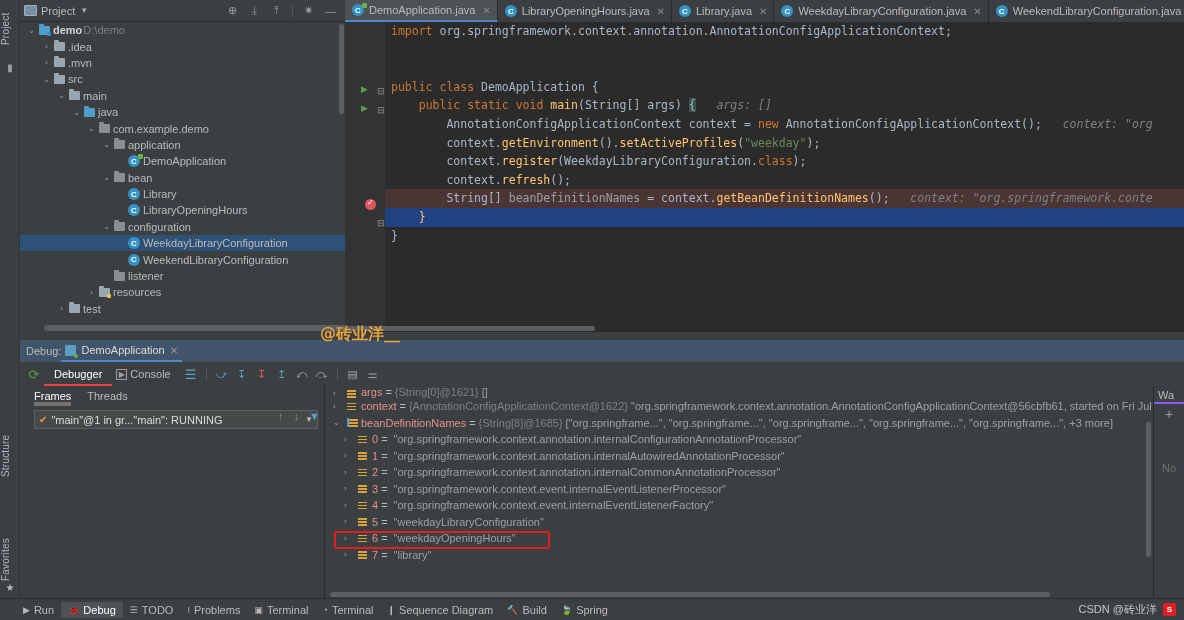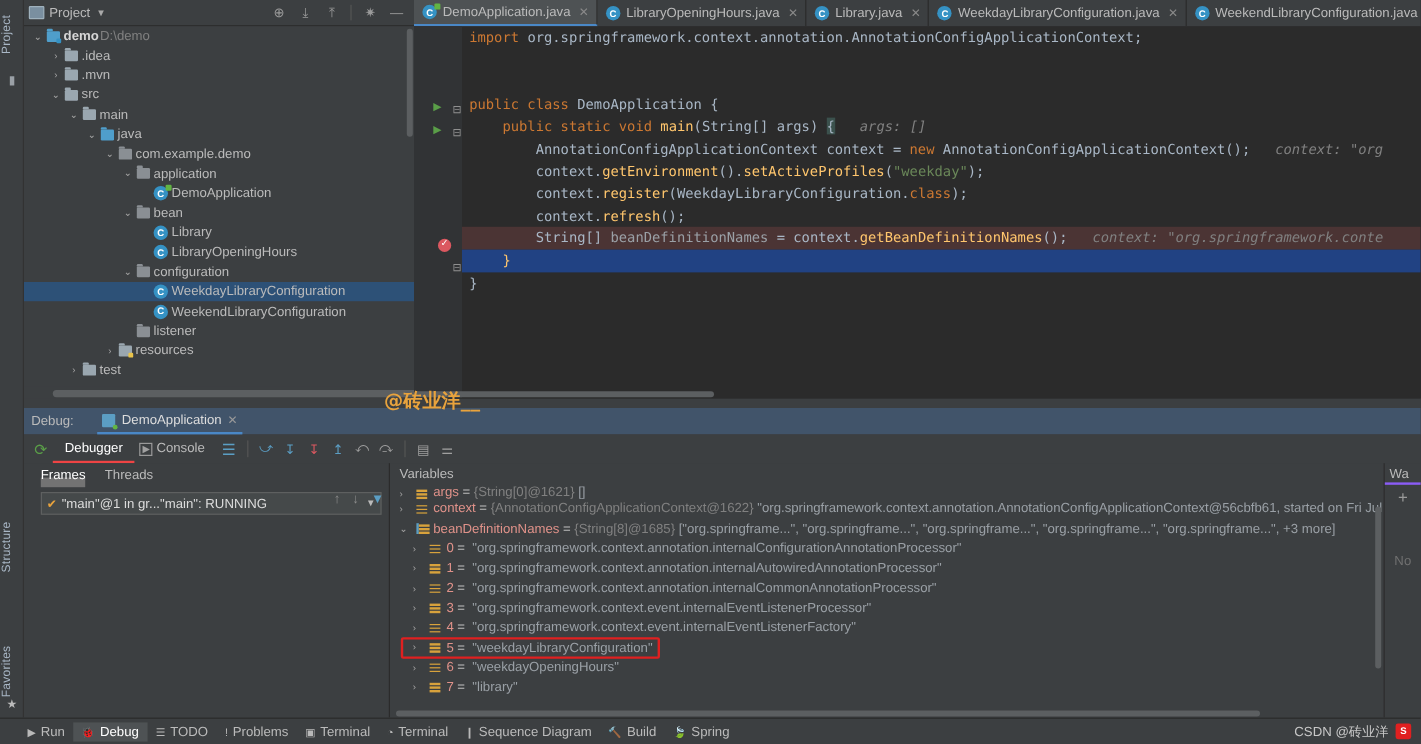--- a/index.html
+++ b/index.html
@@ -119,21 +119,21 @@
   .ed-hscroll { position:absolute; left: 0; bottom: 1px; width: 250px; height: 5px; background:#5c5f61; border-radius:3px; }
 
   .watermark {
     position: absolute; left: 320px; top: 324px; font-size: 16px; font-weight: bold;
     color: #e8a33d; font-family: "DejaVu Sans", sans-serif; z-index: 9;
   }
 
   
   .debug-panel { position: absolute; left: 20px; top: 340px; width: 1164px; height: 258px; background: #3c3f41; }
   .dbg-titlebar {
-    height: 22px; background: #41546a; display: flex; align-items: center; padding: 0 6px; gap: 20px;
+    height: 22px; background: #41546a; display: flex; align-items: center; padding: 0 6px; gap: 0;
   }
   .dbg-title { color: #bbbbbb; font-size: 11px; }
   .dbg-tab {
     display: flex; align-items: center; gap: 5px; height: 22px; padding: 0 4px;
     border-bottom: 2px solid #4a88c7; color: #ddd; font-size: 11px;
   }
   .dbg-tab .x { color: #9a9a9a; font-size: 10px; }
   .runicon { width: 11px; height: 11px; background: #5b9ec4; border-radius: 1px; position: relative; }
   .runicon:after { content:""; position:absolute; right:-2px; bottom:-2px; width:4px; height:4px; background:#62b543; border-radius:50%; }
 
@@ -144,21 +144,21 @@
   .dbg-subtab.active { border-bottom: 2px solid #ef4444; color: #ffffff; }
   .tb-icon { width: 20px; height: 24px; display:flex; align-items:center; justify-content:center; font-size: 11px; color:#a0a0a0; cursor:pointer; }
   .tb-icon.blue { color: #5b9ec4; }
   .tb-icon.red { color: #db5860; }
   .tb-sep { width:1px; height: 14px; background:#555; margin: 0 5px; }
 
   .dbg-body { position: absolute; top: 46px; left: 0; right: 0; bottom: 0; display: flex; }
   .frames-col { width: 305px; background: #3c3f41; position: relative; border-right: 1px solid #2b2b2b; }
   .frames-tabs { height: 20px; display:flex; align-items:center; padding-left: 14px; gap: 16px; }
   .ftab { font-size: 11px; color: #bbbbbb; height: 20px; line-height: 20px; cursor: pointer; }
-  .ftab.active { border-bottom: 8px solid #737373; color: #ffffff; }
+  .ftab.active { border-bottom: 4px solid #737373; color: #ffffff; }
   .thread-sel {
     margin: 4px 6px 0 14px; height: 19px; background: #45494a; border: 1px solid #5e6060;
     display: flex; align-items: center; padding: 0 4px; gap: 4px; font-size: 11px; color: #dcdcdc;
   }
   .chk { color: #e8a33d; font-size: 10px; }
   .thread-sel .dd { margin-left: auto; font-size: 8px; color: #bbb; }
   .frames-tools { position:absolute; right: 4px; top: 24px; display:flex; gap: 10px; }
   .frames-tools span { color:#8d8d8d; font-size: 11px; cursor:pointer; }
   .frame-row {
     margin: 5px 6px 0 14px; height: 17px; background: #4a6391; display: flex; align-items: center;
@@ -482,21 +482,20 @@
           <span class="dd">▼</span>
         </div>
         <div class="frames-tools">
           <span>↑</span>
           <span>↓</span>
           <span style="color:#5b9ec4;">▼</span>
         </div>
       </div>
 
       <div class="vars-col">
-        <div class="vars-head">Variables</div>
         <div id="varrows">
             <div class="vrow" style="height: 12px; overflow: hidden; align-items: flex-end;">
               <span style="width:0px;flex:none;"></span>
               <span class="vtw">›</span>
               <span class="vicn">
                 <span class="bars"></span>
               </span>
               <span class="vname">args</span>
               <span class="veq">=</span>
               <span class="vtype">{String[0]@1621}</span>

